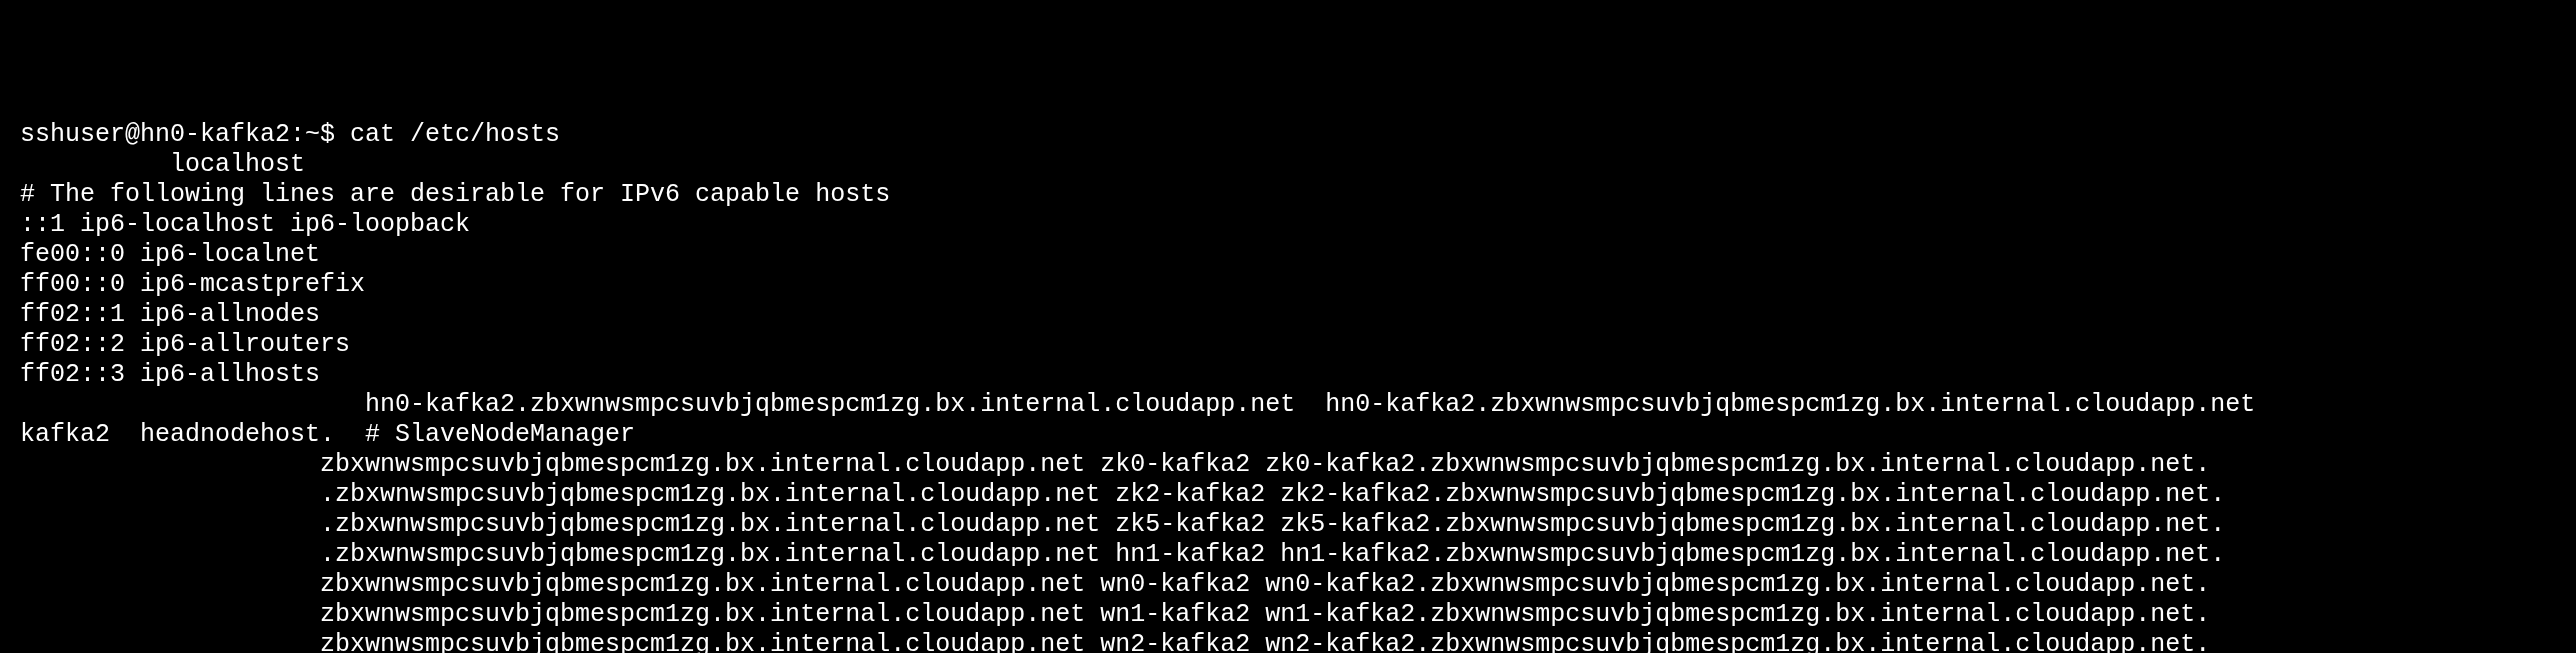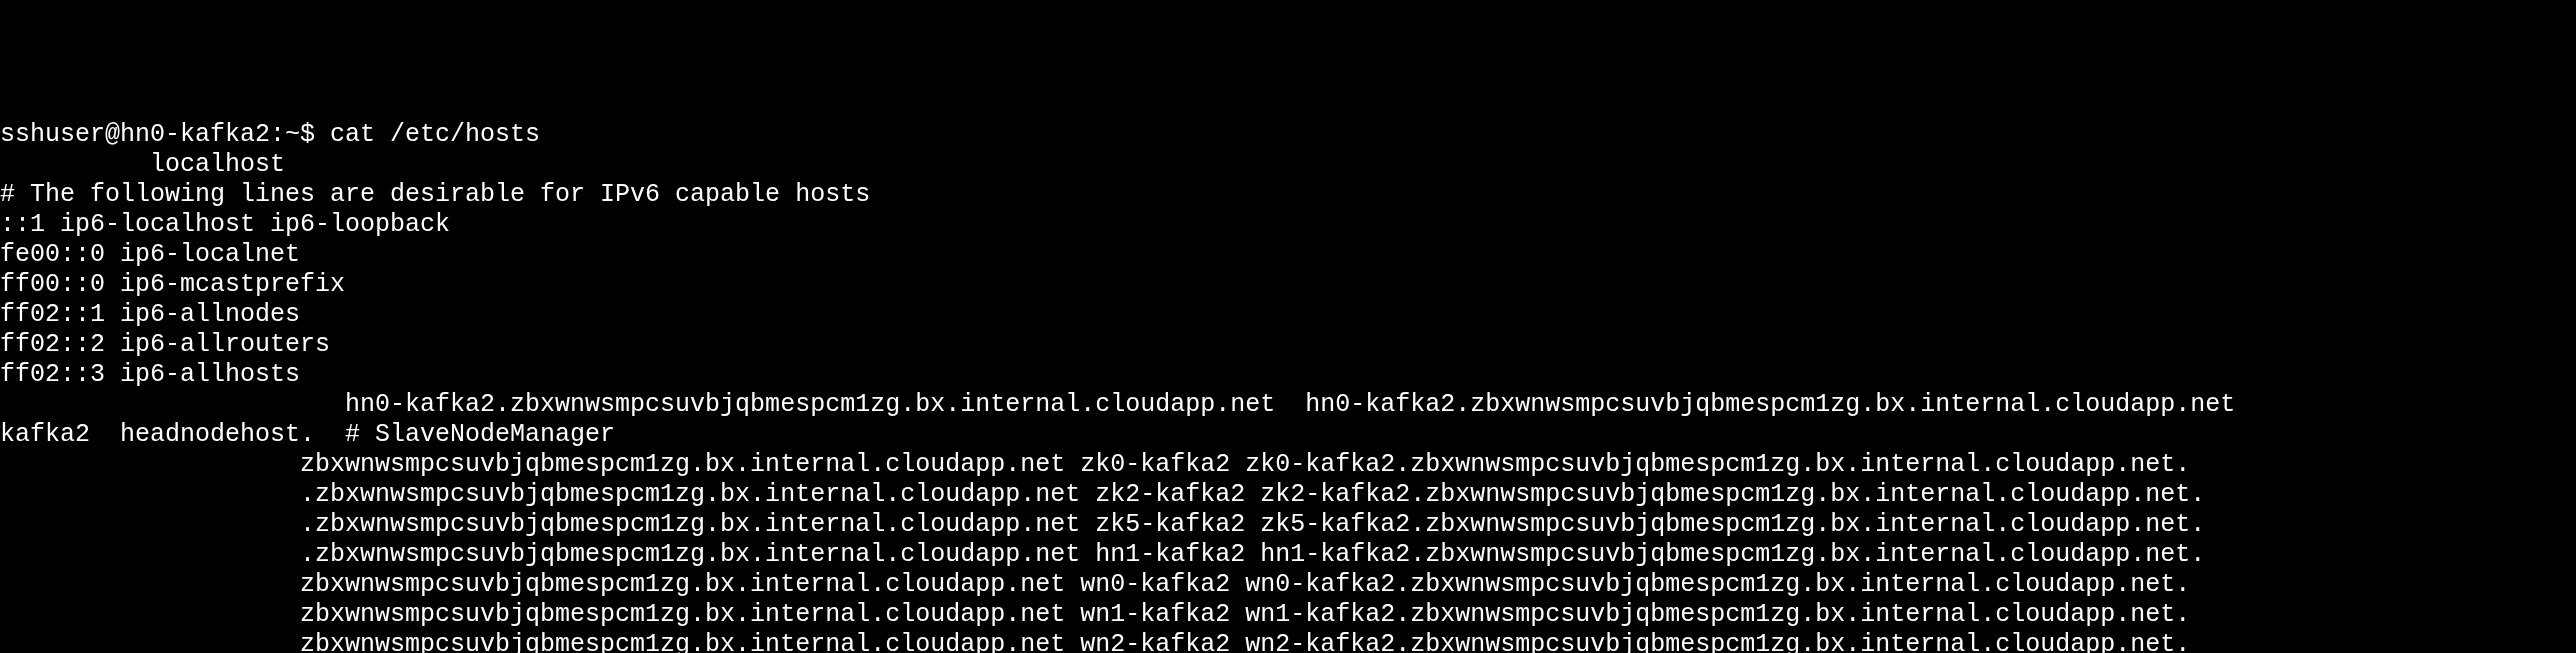--- a/index.html
+++ b/index.html
@@ -17,20 +17,21 @@
     }
     .terminal {
       padding: 0;
     }
     .prompt {
       display: inline;
     }
     .line {
       display: block;
       white-space: pre;
+      margin-left: 20px;
     }
   </style>
 </head>
 <body>
 
 
 
 <div class="terminal"><span class="line"><span class="prompt">sshuser@hn0-kafka2:~$ </span><span>cat /etc/hosts</span></span><span class="line">          localhost</span><span class="line"></span><span class="line"># The following lines are desirable for IPv6 capable hosts</span><span class="line">::1 ip6-localhost ip6-loopback</span><span class="line">fe00::0 ip6-localnet</span><span class="line">ff00::0 ip6-mcastprefix</span><span class="line">ff02::1 ip6-allnodes</span><span class="line">ff02::2 ip6-allrouters</span><span class="line">ff02::3 ip6-allhosts</span><span class="line">                       hn0-kafka2.zbxwnwsmpcsuvbjqbmespcm1zg.bx.internal.cloudapp.net  hn0-kafka2.zbxwnwsmpcsuvbjqbmespcm1zg.bx.internal.cloudapp.net</span><span class="line">kafka2  headnodehost.  # SlaveNodeManager</span><span class="line">                    zbxwnwsmpcsuvbjqbmespcm1zg.bx.internal.cloudapp.net zk0-kafka2 zk0-kafka2.zbxwnwsmpcsuvbjqbmespcm1zg.bx.internal.cloudapp.net.</span><span class="line">                    .zbxwnwsmpcsuvbjqbmespcm1zg.bx.internal.cloudapp.net zk2-kafka2 zk2-kafka2.zbxwnwsmpcsuvbjqbmespcm1zg.bx.internal.cloudapp.net.</span><span class="line">                    .zbxwnwsmpcsuvbjqbmespcm1zg.bx.internal.cloudapp.net zk5-kafka2 zk5-kafka2.zbxwnwsmpcsuvbjqbmespcm1zg.bx.internal.cloudapp.net.</span><span class="line">                    .zbxwnwsmpcsuvbjqbmespcm1zg.bx.internal.cloudapp.net hn1-kafka2 hn1-kafka2.zbxwnwsmpcsuvbjqbmespcm1zg.bx.internal.cloudapp.net.</span><span class="line">                    zbxwnwsmpcsuvbjqbmespcm1zg.bx.internal.cloudapp.net wn0-kafka2 wn0-kafka2.zbxwnwsmpcsuvbjqbmespcm1zg.bx.internal.cloudapp.net.</span><span class="line">                    zbxwnwsmpcsuvbjqbmespcm1zg.bx.internal.cloudapp.net wn1-kafka2 wn1-kafka2.zbxwnwsmpcsuvbjqbmespcm1zg.bx.internal.cloudapp.net.</span><span class="line">                    zbxwnwsmpcsuvbjqbmespcm1zg.bx.internal.cloudapp.net wn2-kafka2 wn2-kafka2.zbxwnwsmpcsuvbjqbmespcm1zg.bx.internal.cloudapp.net.</span></div>
 
 

